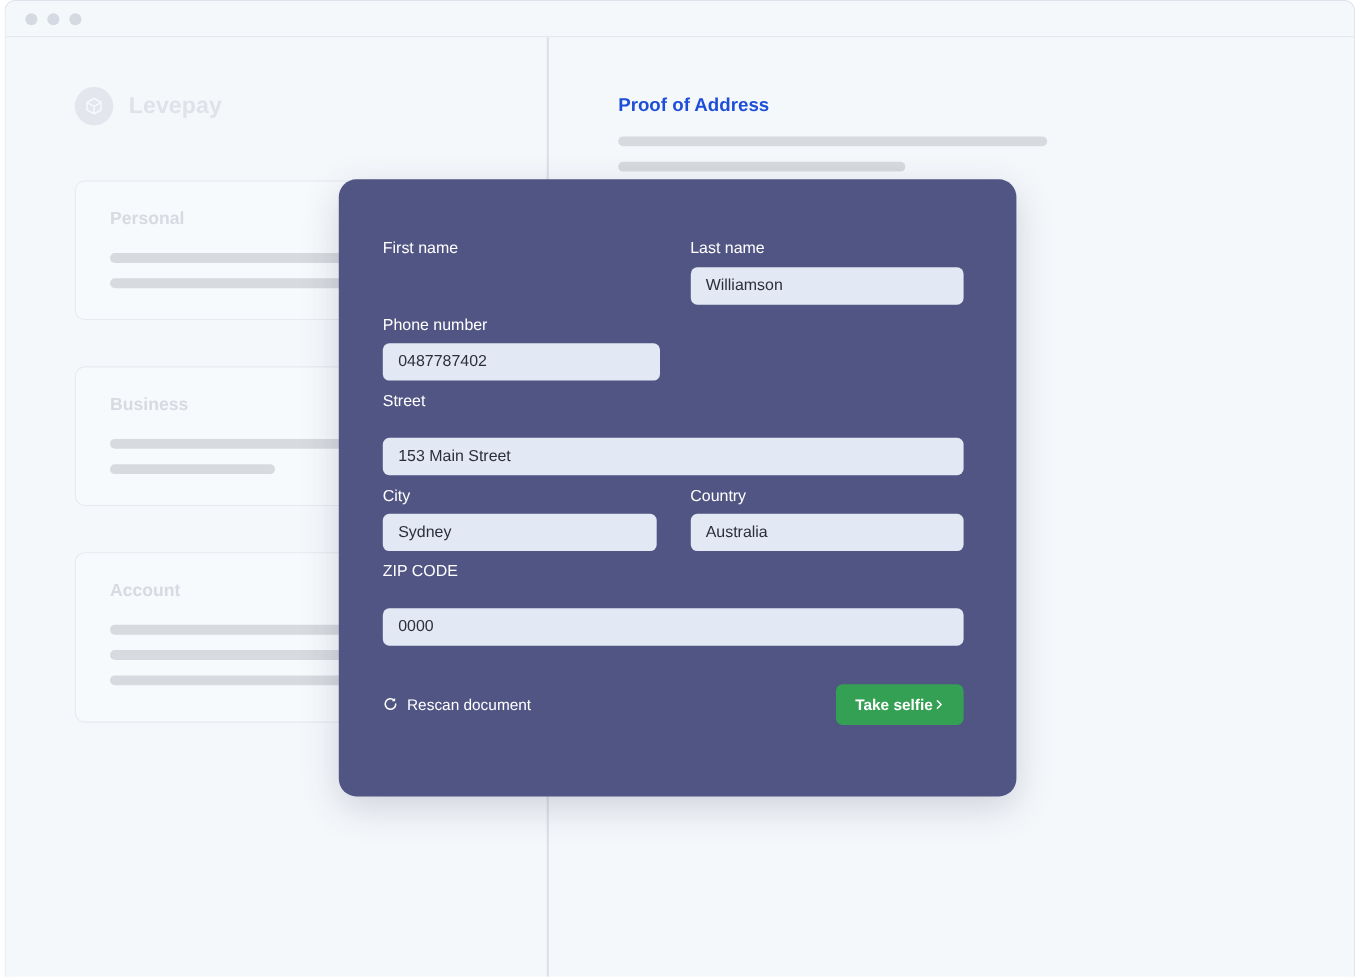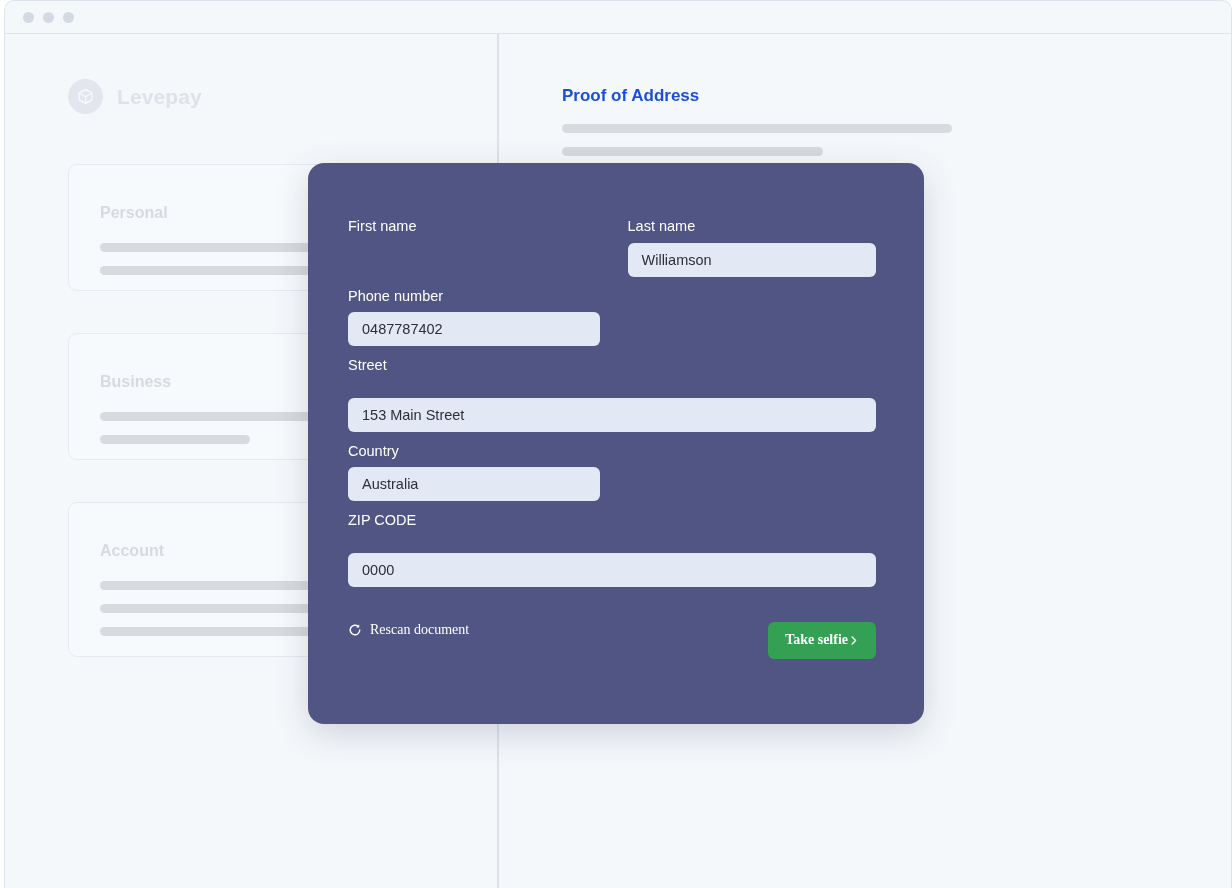--- a/index.html
+++ b/index.html
@@ -101,21 +101,21 @@
   }
 
   .skeleton-card {
     position: absolute;
     left: 63px;
     width: 420px;
     background: #f7fafc;
     border: 1px solid #e6eaf1;
     border-radius: 9px;
     box-sizing: border-box;
-    padding: 39px 31px 26px 31px;
+    padding: 26px 31px 26px 31px;
   }
   .skeleton-card-title {
     font-size: 16px;
     font-weight: bold;
     color: #d7dae1;
     margin-bottom: 21px;
   }
   .skeleton-line {
     height: 9px;
     border-radius: 5px;
@@ -193,24 +193,23 @@
     position: absolute;
     right: 14px;
     top: 50%;
     transform: translateY(-50%);
     display: flex;
   }
 
   
   #modal-footer {
     display: flex;
-    align-items: flex-start;
+    align-items: center;
     justify-content: space-between;
     margin-top: 35px;
-    font-family: Liberation Serif, serif;
   }
   #rescan-button {
     display: flex;
     align-items: center;
     gap: 8px;
     color: #ffffff;
     font-size: 14px;
     cursor: pointer;
     background: none;
     border: none;
@@ -315,20 +314,26 @@
       <div class="field-row">
         <div class="field full">
           <label class="field-label">Street</label>
           <div class="field-input">
             <span>153 Main Street</span>
           </div>
         </div>
       </div>
       <div class="field-row">
         <div class="field half">
+          <label class="field-label">City</label>
+          <div class="field-input">
+            <span>Sydney</span>
+          </div>
+        </div>
+        <div class="field half">
           <label class="field-label">Country</label>
           <div class="field-input">
             <span>Australia</span>
           </div>
         </div>
       </div>
       <div class="field-row">
         <div class="field full">
           <label class="field-label">ZIP CODE</label>
           <div class="field-input">

